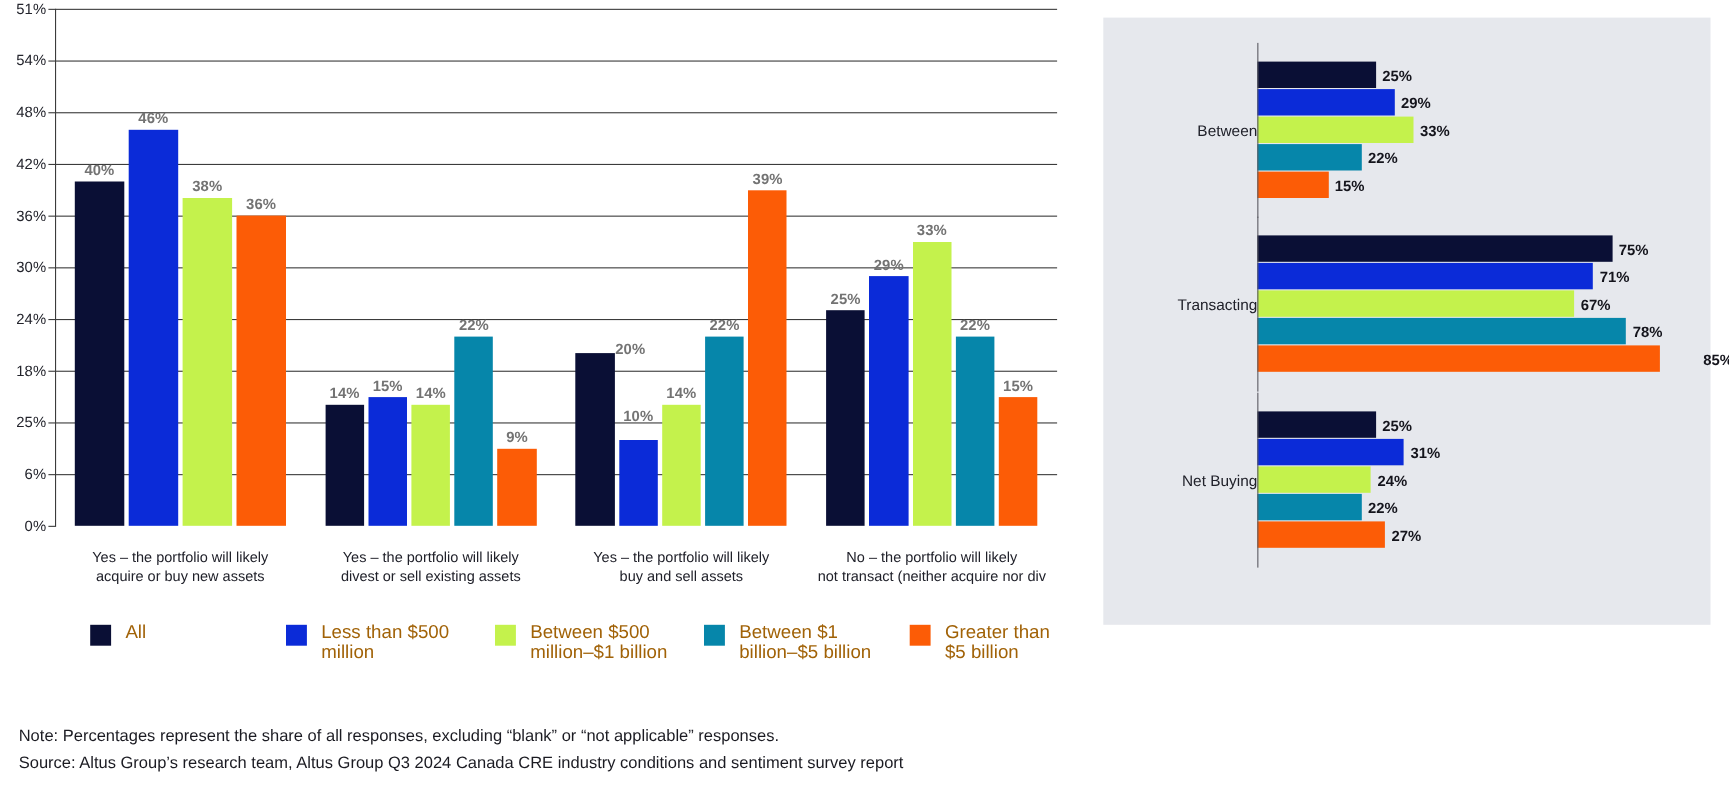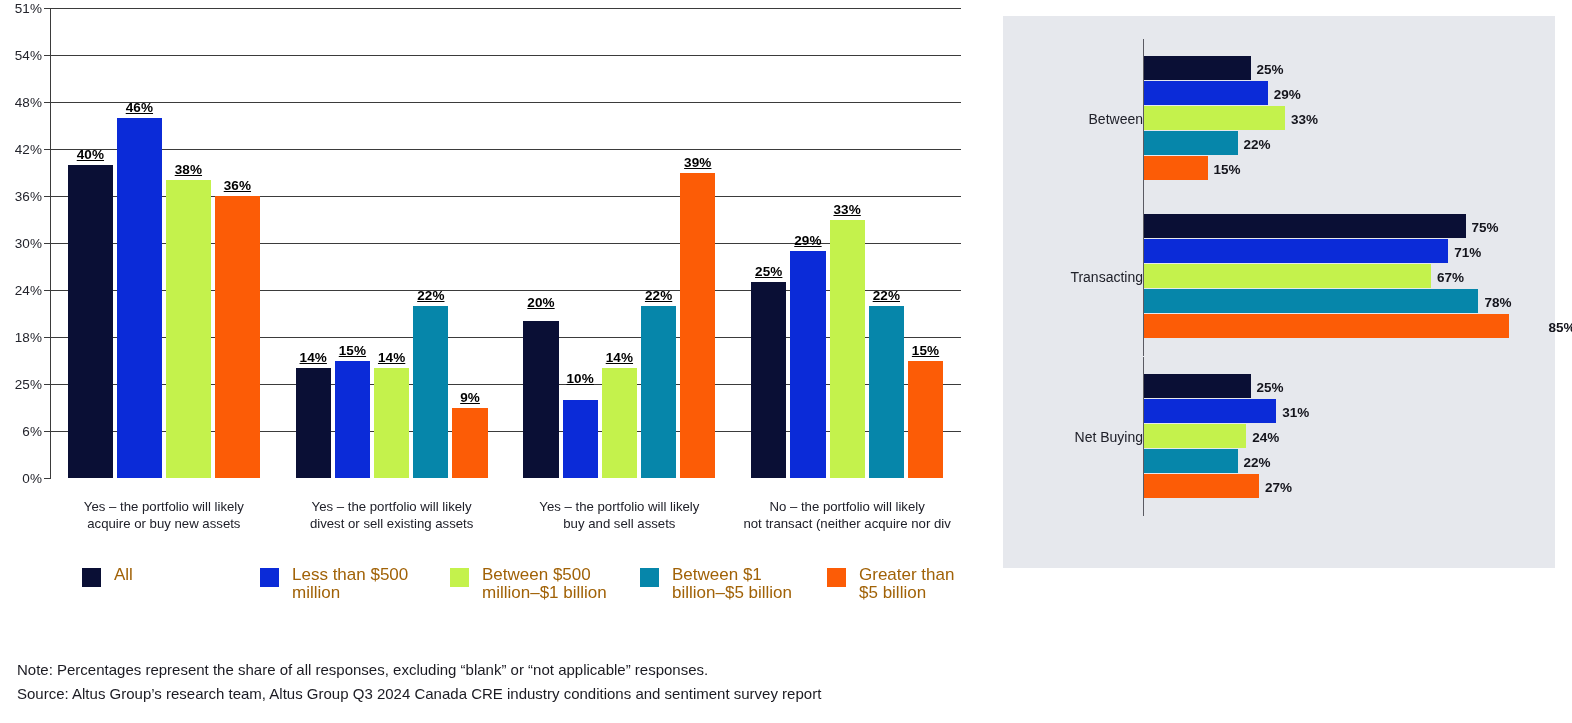--- a/index.html
+++ b/index.html
@@ -44,23 +44,22 @@
   .bars{
     display:flex;align-items:flex-end;gap:4px;height:100%;
     width:192px;
   }
   .bar-wrap{
     position:relative;flex:1 1 0;display:flex;align-items:flex-end;height:100%;
   }
   .bar{width:100%;}
   .bar-label{
     position:absolute;left:50%;transform:translateX(-50%);
-    font-size:13.5px;font-weight:bold;color:#000000;white-space:nowrap;
+    font-size:13.5px;font-weight:bold;color:#737373;white-space:nowrap;
     letter-spacing:.1px;
-    text-decoration:underline;
   }
   .cat-labels{
     position:absolute;left:50px;top:498px;width:911px;display:flex;
   }
   .cat{
     flex:1 1 0;text-align:center;font-size:13.2px;line-height:17px;
     color:#20212a;padding:0 2px;
   }
   .cat span{display:block;}
   .cat.clipped{
@@ -186,21 +185,21 @@
           <div class="bar-wrap">
             <div class="bar" style="height: 70.5px; background: rgb(252, 92, 6);"></div>
             <div class="bar-label" style="bottom: 73.5px;">9%</div>
           </div>
         </div>
       </div>
       <div class="group">
         <div class="bars">
           <div class="bar-wrap">
             <div class="bar" style="height: 156.667px; background: rgb(10, 15, 53);"></div>
-            <div class="bar-label" style="bottom: 168px;">20%</div>
+            <div class="bar-label" style="bottom: 153px; margin-left: 32px;">20%</div>
           </div>
           <div class="bar-wrap">
             <div class="bar" style="height: 78.3333px; background: rgb(11, 43, 216);"></div>
             <div class="bar-label" style="bottom: 92px;">10%</div>
           </div>
           <div class="bar-wrap">
             <div class="bar" style="height: 109.667px; background: rgb(196, 242, 76);"></div>
             <div class="bar-label" style="bottom: 112.667px;">14%</div>
           </div>
           <div class="bar-wrap">

